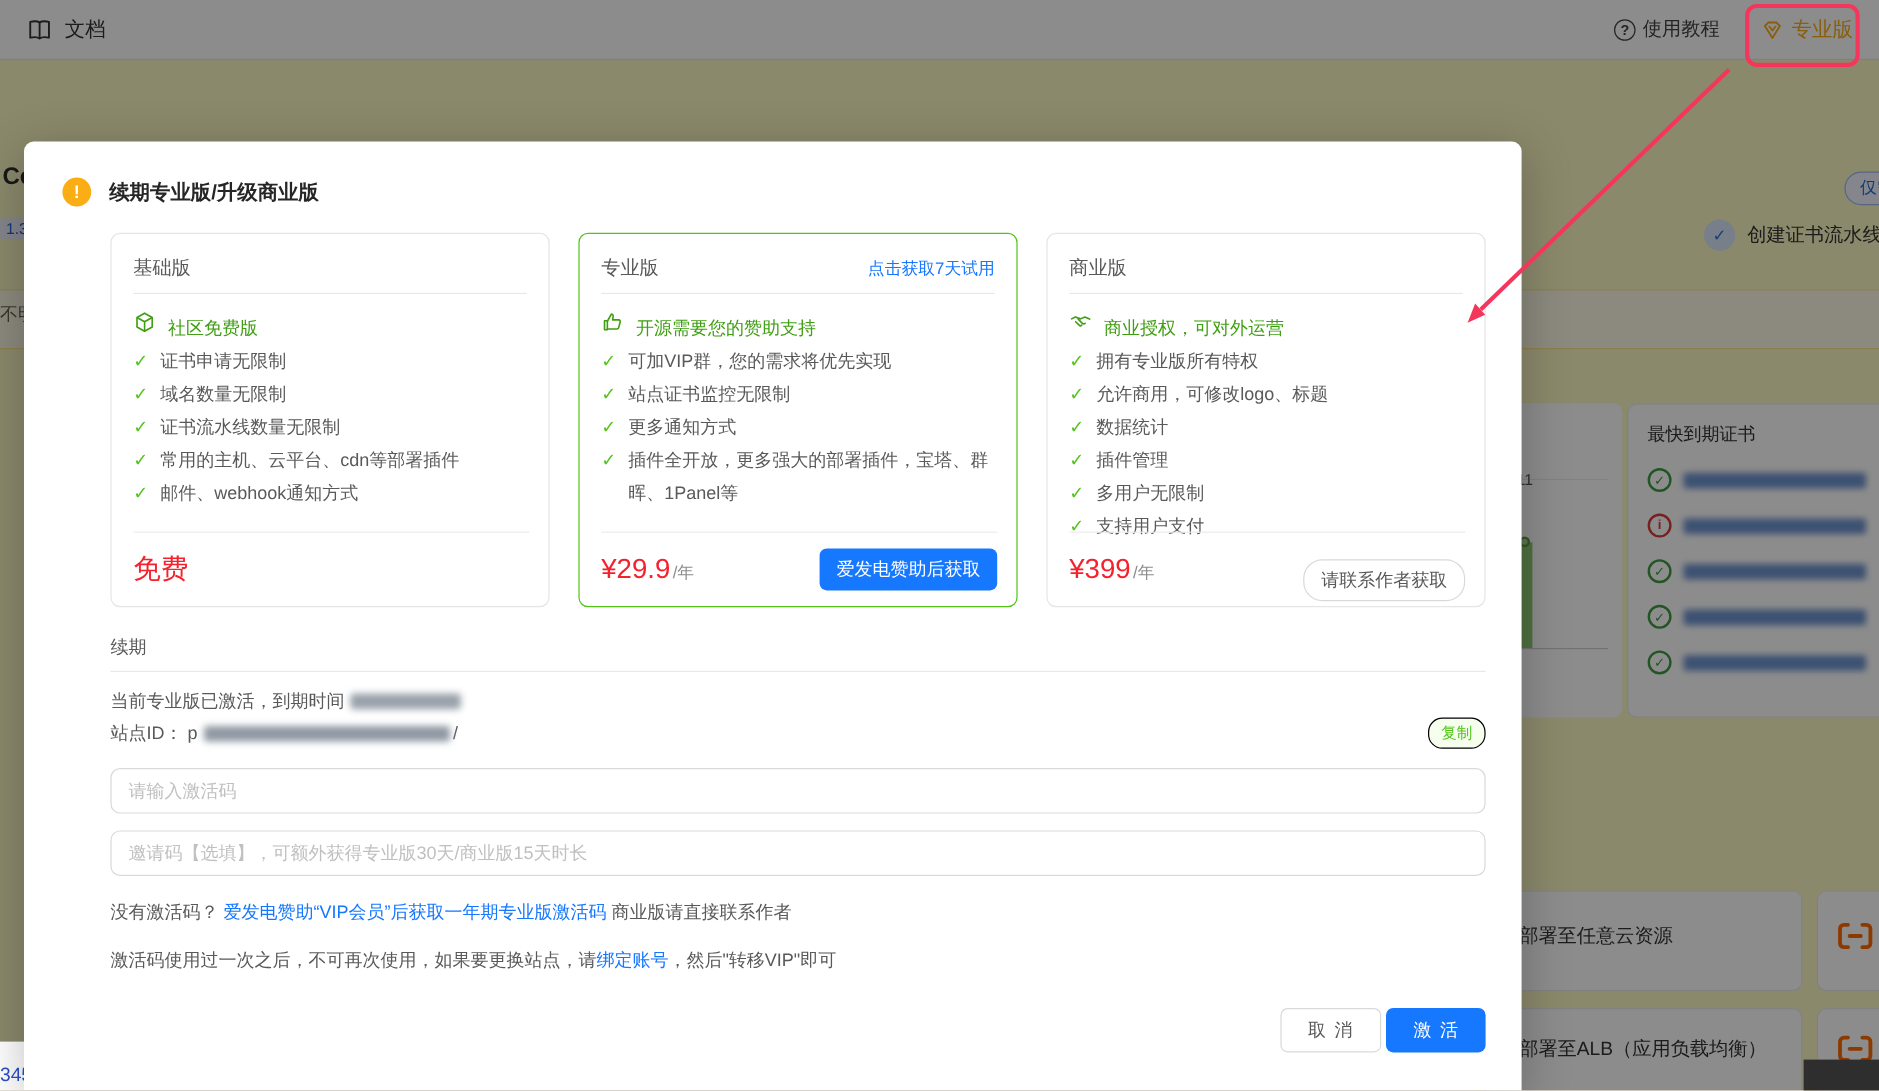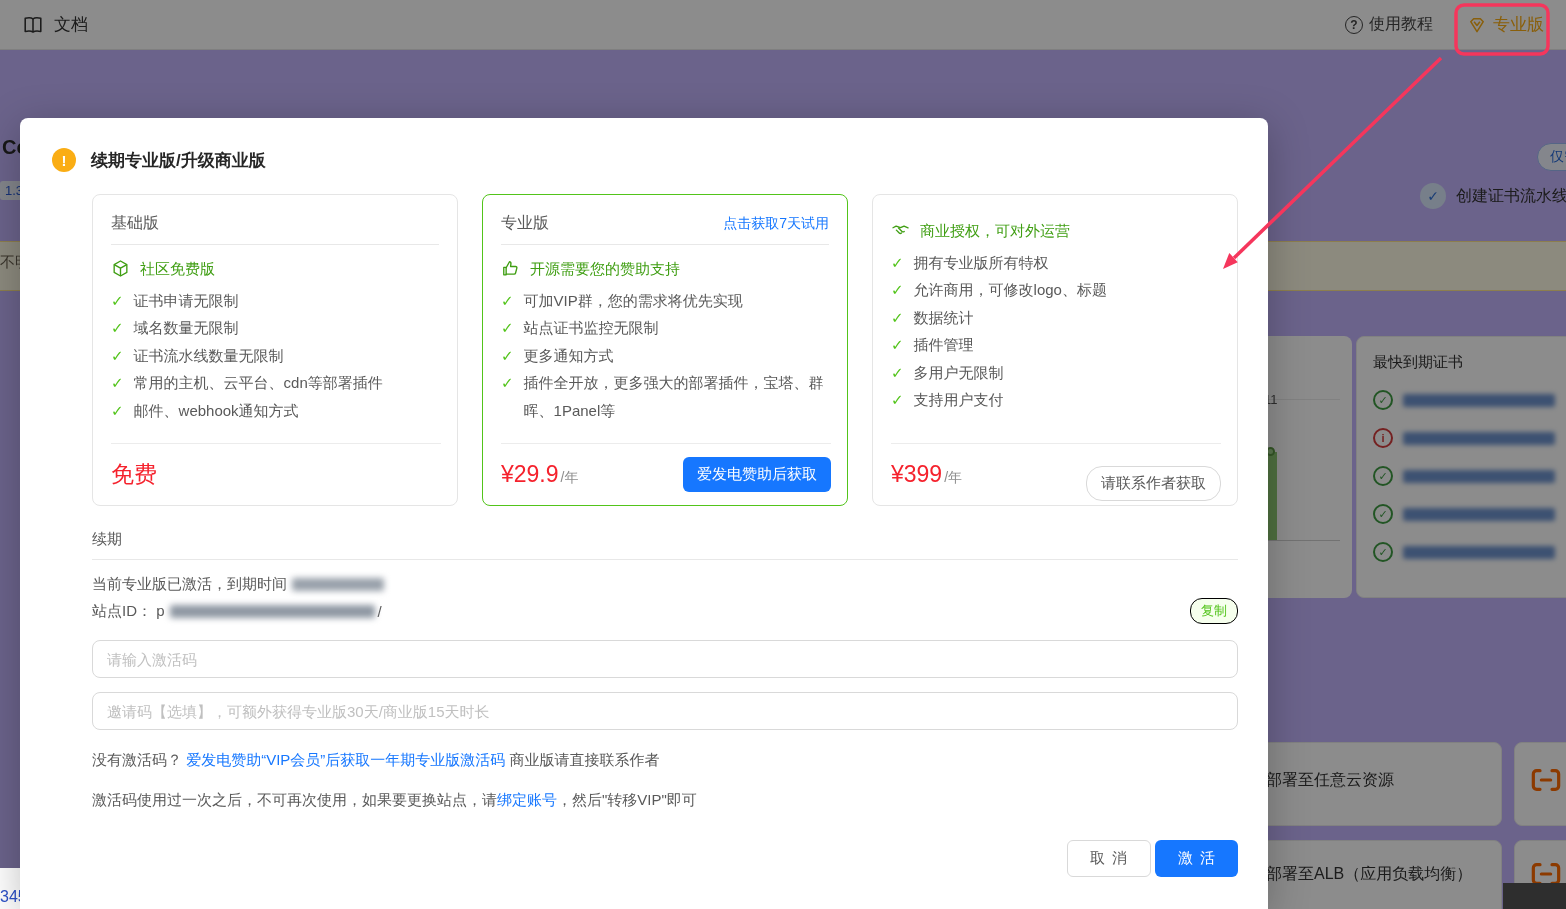--- a/index.html
+++ b/index.html
@@ -1,17 +1,17 @@
 <!DOCTYPE html>
 <html><head>
 <meta charset="utf-8">
 <style>
   * { margin:0; padding:0; box-sizing:border-box; }
   body { font-family:"Liberation Sans","DejaVu Sans",sans-serif; }
-  #screen { position:relative; width:1566px; height:909px; overflow:hidden; background:#c4b5fd; }
+  #screen { position:relative; width:1566px; height:909px; overflow:hidden; background:#fef9c3; }
 
   
   .bg-header { position:absolute; top:0; left:0; right:0; height:50px; background:#fff;
     border-bottom:1px solid #e8e8e8; display:flex; align-items:center; padding:0 22px; z-index:1; }
   .bg-header .left { display:flex; align-items:center; gap:10px; color:#333; font-size:17px; }
   .bg-header .right { margin-left:auto; display:flex; align-items:center; gap:34px; }
   .hdr-item { display:flex; align-items:center; gap:6px; font-size:16px; color:#444; cursor:pointer; }
   .qmark { width:18px; height:18px; border:1.6px solid #444; border-radius:50%;
     display:flex; align-items:center; justify-content:center; font-size:12px; font-weight:bold; color:#444; }
   .hdr-pro { color:#faad14; font-size:17px; }
@@ -78,21 +78,21 @@
   .plan { flex:1; position:relative; height:312px; border:1px solid #e5e5e5; border-radius:8px;
     padding:12px 18px 62px; background:#fff; }
   .plan.pro { border-color:#52c41a; }
   .plan-head { display:flex; justify-content:space-between; align-items:center;
     padding:6px 0 10px; border-bottom:1px solid #e8e8e8; }
   .plan-name { font-size:16px; color:#595959; }
   .trial-link { font-size:14px; color:#1677ff; cursor:pointer; }
   .feats { margin-top:10px; }
   .feat { display:flex; align-items:flex-start; gap:10px; font-size:15px; color:#595959; line-height:27.5px; }
   .feat .tick { color:#52c41a; font-weight:bold; font-size:15px; flex:0 0 auto; }
-  .feat.headline { color:#3f9e12; }
+  .feat.headline { color:#3f9e12;align-items:flex-end; }
   .feat .ficon { flex:0 0 auto; margin-top:4px; }
   .price-bar { position:absolute; left:18px; right:16px; bottom:0; height:62px;
     border-top:1px solid #ececec; display:flex; align-items:center; }
   .price { color:#f5222d; font-size:23px; }
   .unit { color:#8c8c8c; font-size:14px; margin-left:2px; margin-top:6px; }
   .btn-blue { margin-left:auto; background:#1677ff; color:#fff; border:none; border-radius:6px;
     font-size:15px; padding:8px 14px; cursor:pointer; }
   .btn-outline-pill { margin-left:auto; background:#fff; color:#595959; border:1px solid #d9d9d9;
     border-radius:16px; font-size:15px; padding:7px 14px; cursor:pointer;margin-top:18px; }
 
@@ -306,20 +306,23 @@
               </div>
           </div>
           <div class="price-bar">
             <span class="price">¥29.9</span>
             <span class="unit">/年</span>
             <button class="btn-blue">爱发电赞助后获取</button>
           </div>
         </div>
 
         <div class="plan">
+          <div class="plan-head">
+            <span class="plan-name">商业版</span>
+          </div>
           <div class="feats">
             <div class="feat headline">
               <span class="ficon">
                 <svg width="19" height="19" viewBox="0 0 24 24" fill="none" stroke="#3f9e12" stroke-width="1.7" stroke-linejoin="round" stroke-linecap="round">
                   <path d="M2.5 8.5l4-2 5.5 2 4.5-2 5 2.2"></path>
                   <path d="M9.5 8.8l4.4 4.4c.8.8 2 .8 2.8 0"></path>
                   <path d="M6.8 11.5l3.6 3.6c.8.8 2 .8 2.8 0"></path>
                 </svg>
               </span>
               <span>商业授权，可对外运营</span>

